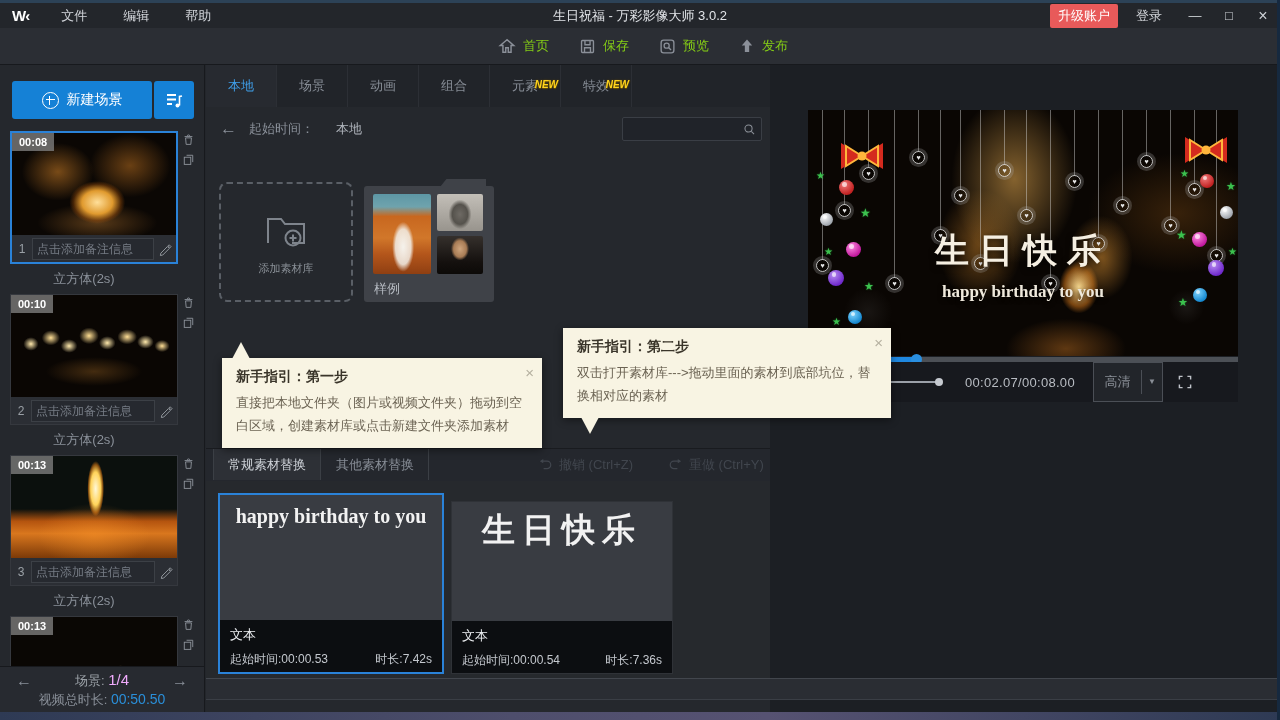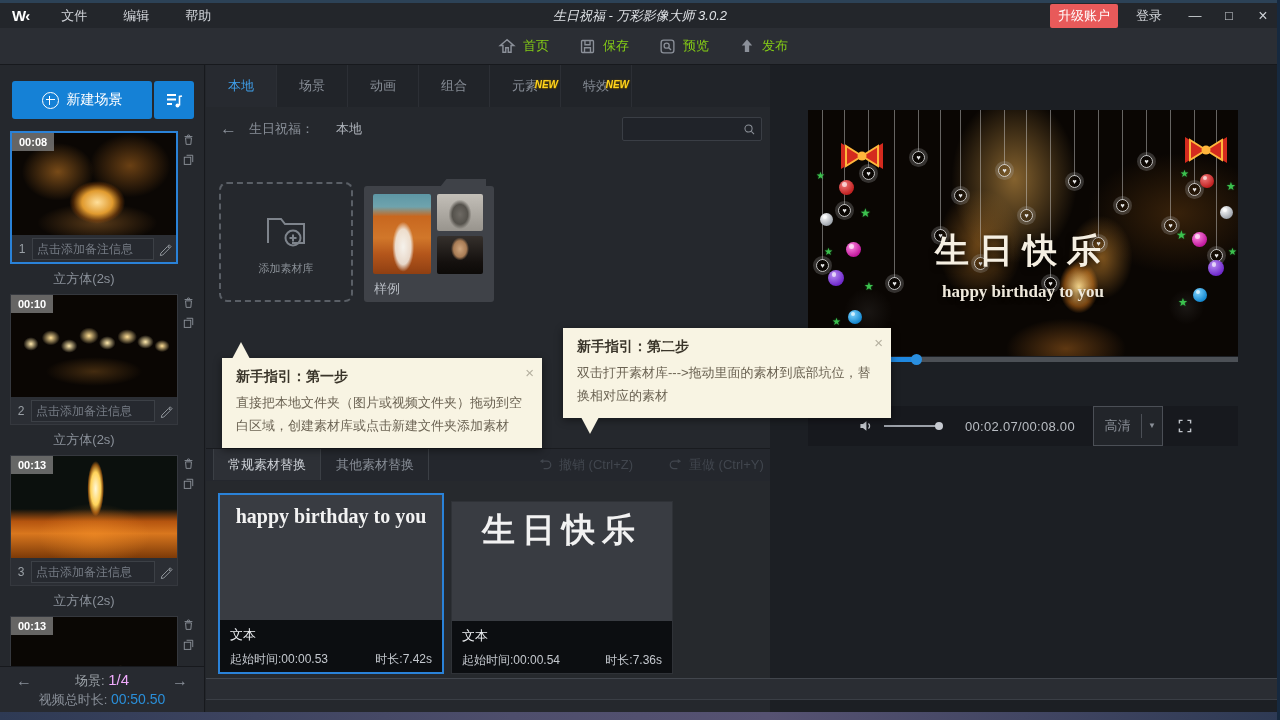--- a/index.html
+++ b/index.html
@@ -6,21 +6,21 @@
     background:#1d2024;font-family:"Liberation Sans","DejaVu Sans",sans-serif;
     -webkit-font-smoothing:antialiased;}
   .app{position:relative;width:1280px;height:720px;background:#23262b;}
   svg{display:block;}
 
   
   .titlebar{position:absolute;left:0;top:0;width:1280px;height:28px;background:#23262b;
     border-top:3px solid #2c4257;box-sizing:border-box;display:flex;align-items:center;color:#d7dade;}
   .logo{font-weight:bold;font-size:15px;color:#fff;margin:0 14px 0 12px;letter-spacing:-1px;}
   .menu-item{font-size:13px;color:#d2d5da;padding:0 18px;cursor:default;}
-  .win-title{position:absolute;left:0;right:0;text-align:center;font-size:13px;color:#e2e5e9;pointer-events:none;font-style:italic;}
+  .win-title{position:absolute;left:0;right:0;text-align:center;font-size:13px;color:#e2e5e9;pointer-events:none;}
   .tb-right{margin-left:auto;display:flex;align-items:center;height:100%;position:relative;z-index:2;}
   .upgrade{background:#e85a5a;color:#fff;font-size:13px;padding:3px 8px;border-radius:2px;margin-right:18px;}
   .login{font-size:13px;color:#d2d5da;margin-right:16px;}
   .winbtn{width:34px;text-align:center;font-size:13px;color:#cdd1d6;line-height:25px;}
   .winbtn.close{font-size:16px;}
 
   
   .toolbar{position:absolute;left:0;top:28px;width:1280px;height:37px;background:#2b2e34;
     border-bottom:1px solid #17191d;box-sizing:border-box;}
   .tool-group{position:absolute;left:498px;top:0;height:36px;display:flex;align-items:center;gap:30px;}
@@ -147,21 +147,21 @@
   .ov-cn{position:absolute;left:0;right:0;top:48%;text-align:center;color:#f5efe2;font-size:34px;
     font-weight:bold;letter-spacing:10px;text-shadow:0 2px 6px rgba(0,0,0,.8);}
   .ov-en{position:absolute;left:0;right:0;top:70%;text-align:center;color:#efe9dc;font-size:17px;
     font-weight:bold;font-family:"Liberation Serif","DejaVu Serif",serif;text-shadow:0 2px 5px rgba(0,0,0,.8);}
   .bow{position:absolute;}
   .progress{position:absolute;left:38px;top:292px;width:430px;height:5px;background:#4c5056;}
   .progress-fill{height:5px;background:#1f88e0;}
   .progress-knob{position:absolute;top:-3px;width:11px;height:11px;border-radius:50%;background:#2a8fe0;
     margin-left:-5px;}
   .controls{position:absolute;left:38px;top:297px;width:430px;height:40px;background:#17191e;
-    display:flex;align-items:center;margin-top:44px;}
+    display:flex;align-items:center;}
   .speaker{color:#c0c4ca;margin-left:50px;}
   .vol{display:flex;align-items:center;margin-left:10px;}
   .vol-track{width:52px;height:2px;background:#9ba0a8;}
   .vol-knob{width:8px;height:8px;border-radius:50%;background:#c6cad0;margin-left:-1px;}
   .ptime{color:#b9bdc3;font-size:13px;margin-left:22px;letter-spacing:.3px;}
   .quality{margin-left:18px;width:70px;height:40px;border:1px solid #4b4f56;background:#22252a;
     display:flex;align-items:center;box-sizing:border-box;}
   .quality .q-lbl{flex:1;text-align:center;color:#8a8f97;font-size:13px;}
   .quality .q-caret{width:20px;text-align:center;color:#8a8f97;font-size:8px;border-left:1px solid #4b4f56;line-height:24px;}
   .fs-btn{margin-left:14px;color:#c0c4ca;}
@@ -428,21 +428,21 @@
       <span class="tab active">本地</span>
       <span class="tab">场景</span>
       <span class="tab">动画</span>
       <span class="tab">组合</span>
       <span class="tab"><span>元素</span><span class="tab-new new-badge">NEW</span></span>
       <span class="tab"><span>特效</span><span class="tab-new new-badge">NEW</span></span>
     </div>
 
     <div class="crumbrow">
       <span class="back-arrow">←</span>
-      <span class="loc-label">生日祝福：</span>
+      <span class="loc-label">起始时间：</span>
       <span class="loc-value">本地</span>
       <span class="searchbox">
         <input style="">
         <span class="search-icon">
             <svg width="13" height="13" viewBox="0 0 20 20">
               <circle cx="8.5" cy="8.5" r="5.5" fill="none" stroke="currentColor" stroke-width="1.6"></circle>
               <path d="M12.8 12.8 L17 17" stroke="currentColor" stroke-width="1.6"></path>
             </svg>
           </span>
       </span>

